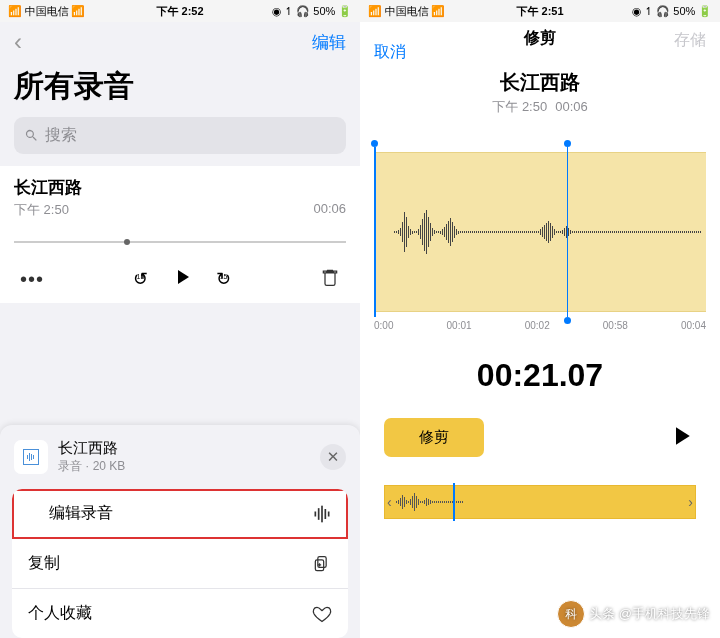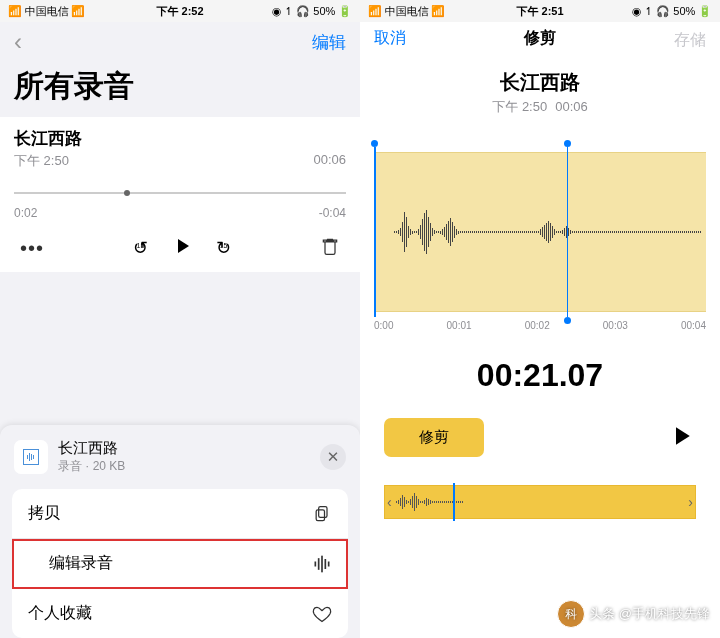--- a/index.html
+++ b/index.html
@@ -45,21 +45,21 @@
 .action-row { display: flex; justify-content: space-between; align-items: center; padding: 14px 16px; font-size: 16px; border-bottom: 0.5px solid #e5e5ea; }
 .action-row:last-child { border-bottom: none; }
 .action-row svg { width: 20px; height: 20px; }
 .highlighted { outline: 2px solid #d33; outline-offset: -2px; padding-left: 37px; }
 
 
 .phone-right { background: #fff; }
 .action-link-dim { color: #c7c7cc; font-size: 16px; }
 .action-link { color: #007aff; font-size: 16px; }
 .trim-header { text-align: center; position: relative; padding: 6px 14px; }
-.trim-header .cancel { position: absolute; left: 14px; top: 6px; }
+.trim-header .cancel { position: absolute; left: 14px; top: 20px; }
 .trim-header .save { position: absolute; right: 14px; top: 8px; }
 .trim-title { font-size: 16px; font-weight: 600; }
 .rec-title { text-align: center; font-size: 20px; font-weight: 700; margin-top: 14px; }
 .rec-meta { text-align: center; color: #8e8e93; font-size: 13px; margin-top: 2px; }
 .rec-meta .dur { margin-left: 8px; }
 .waveform-area { margin: 36px 14px 0; height: 160px; background: #f5e4a8; position: relative; border-top: 1px solid #e8d285; border-bottom: 1px solid #e8d285; }
 .waveform-area .mid-line { position: absolute; top: 50%; left: -14px; right: -14px; height: 1px; background: transparent; }
 .waveform-bars { position: absolute; top: 0; bottom: 0; left: 0; right: 0; display: flex; align-items: center; justify-content: flex-start; gap: 1px; padding-left: 20px; }
 .waveform-bars span { width: 1px; background: #444; display: inline-block; }
 .trim-handle { position: absolute; width: 1.5px; background: #007aff; top: -6px; bottom: -6px; }
@@ -99,34 +99,36 @@
         <span>🔋</span>
       </div>
   </div>
 
   <div class="nav-row">
     <span class="back-chevron">‹</span>
     <span class="edit-link">编辑</span>
   </div>
   <div class="title">所有录音</div>
 
+  <div class="search-box">
+    <svg class="search-icon-svg" viewBox="0 0 24 24">
+        <path d="M15.5 14h-.8l-.3-.3a6.5 6.5 0 1 0-.7.7l.3.3v.8l5 5 1.5-1.5-5-5zm-6 0a4.5 4.5 0 1 1 0-9 4.5 4.5 0 0 1 0 9z"></path>
+      </svg>
+    <span>搜索</span>
+  </div>
 
   <div class="recording-item">
     <div class="name">长江西路</div>
     <div class="meta">
       <span>下午 2:50</span>
       <span>00:06</span>
     </div>
     <div class="scrubber">
       <div class="track"></div>
         <div class="thumb"></div>
-    </div>
-    <div class="scrubber-times">
-      <span>0:02</span>
-      <span>-0:04</span>
     </div>
     <div class="playback-controls">
       <span class="dots">•••</span>
       <div class="center-controls">
         <span class="skip-icon">↺<span class="num">15</span></span>
         <span class="play-btn"><svg viewBox="0 0 24 24" fill="#000">
               <path d="M8 5v14l11-7z"></path>
             </svg></span>
         <span class="skip-icon">↻<span class="num">15</span></span>
       </div>
@@ -148,38 +150,39 @@
             </svg>
           </div>
         </div>
       <div class="sheet-title-block">
         <div class="sheet-title">长江西路</div>
         <div class="sheet-subtitle">录音 · 20 KB</div>
       </div>
       <div class="sheet-close">✕</div>
     </div>
     <div class="action-list">
-      <div class="action-row">
-        <span>拷贝</span>
-        <svg viewBox="0 0 24 24" fill="none" stroke="#333" stroke-width="1.5">
-            <rect x="8" y="3" width="10" height="13" rx="2"></rect>
-            <rect x="5" y="7" width="10" height="13" rx="2"></rect>
-          </svg>
-      </div>
       <div class="action-row highlighted">
         <span>编辑录音</span>
         <svg viewBox="0 0 24 24" fill="#333">
             <rect x="3" y="9" width="2" height="6"></rect>
             <rect x="7" y="5" width="2" height="14"></rect>
             <rect x="11" y="2" width="2" height="20"></rect>
             <rect x="15" y="6" width="2" height="12"></rect>
             <rect x="19" y="9" width="2" height="6"></rect>
           </svg>
       </div>
       <div class="action-row">
+        <span>复制</span>
+        <svg viewBox="0 0 24 24" fill="none" stroke="#333" stroke-width="1.5">
+            <rect x="7" y="3" width="10" height="13" rx="2"></rect>
+            <rect x="4" y="7" width="10" height="13" rx="2"></rect>
+            <path d="M9 11v4M7 13h4"></path>
+          </svg>
+      </div>
+      <div class="action-row">
         <span>个人收藏</span>
         <svg viewBox="0 0 24 24" fill="none" stroke="#333" stroke-width="1.5">
             <path d="M12 21s-7-4.5-9.5-9C.5 8 2 4 6 4c2.5 0 4 2 6 4 2-2 3.5-4 6-4 4 0 5.5 4 3.5 8-2.5 4.5-9.5 9-9.5 9z"></path>
           </svg>
       </div>
     </div>
   </div>
 </div>
 
 <div class="phone phone-right">
@@ -371,21 +374,21 @@
       </div>
     <div class="trim-handle trim-right">
         <div class="dot top"></div>
         <div class="dot bot"></div>
       </div>
   </div>
   <div class="time-ruler">
     <span>0:00</span>
     <span>00:01</span>
     <span>00:02</span>
-    <span>00:03</span>
+    <span>00:58</span>
     <span>00:04</span>
   </div>
 
   <div class="big-time">00:21.07</div>
 
   <div class="trim-buttons">
     <div class="yellow-btn">修剪</div>
     <div class="play-big"><svg viewBox="0 0 24 24" fill="#000">
           <path d="M8 5v14l11-7z"></path>
         </svg></div>

